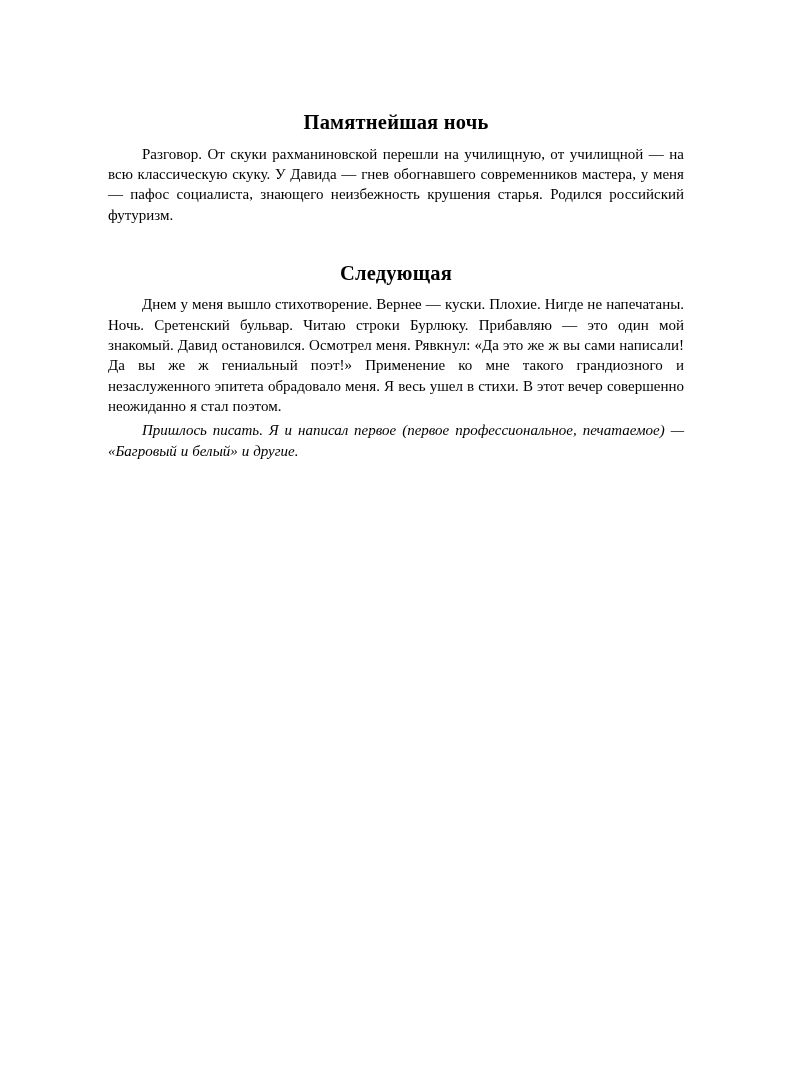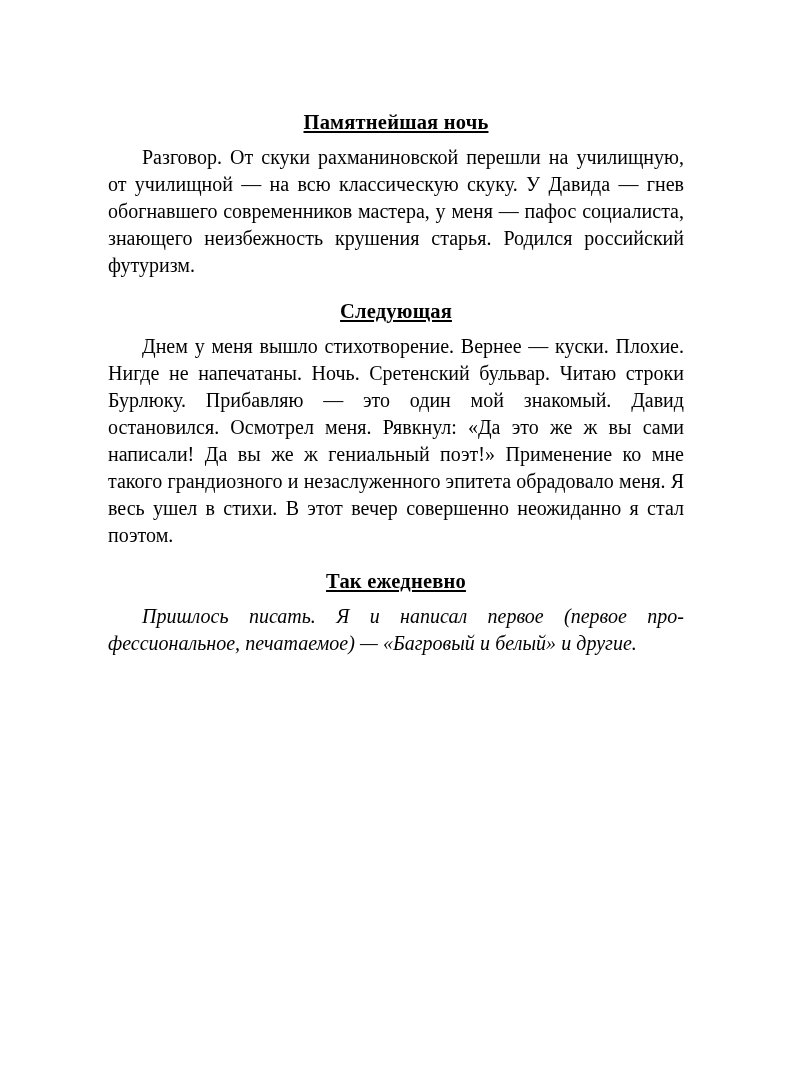--- a/index.html
+++ b/index.html
@@ -26,30 +26,29 @@
   }
   h2.section-heading {
     font-family: "Liberation Serif", "DejaVu Serif", serif;
     font-weight: bold;
     font-size: 20.5px;
     line-height: 1.2;
     text-align: center;
     margin: 0;
     padding: 0;
     letter-spacing: 0.2px;
-    text-decoration: underline;
   }
   .heading-block {
     margin: 0 0 9px 0;
   }
   .heading-block.spaced {
-    margin-top: 20px;
+    margin-top: 36px;
   }
   p.para {
-    font-size: 20px;
+    font-size: 15px;
     line-height: 1.355;
     text-align: justify;
     text-align-last: left;
     margin: 0 0 4px 0;
     text-indent: 34px;
     hyphens: manual;
     word-spacing: 0.2px;
   }
   p.para:last-child {
     margin-bottom: 8px;
@@ -66,19 +65,16 @@
       <h2 class="section-heading">Памятнейшая ночь</h2>
     </div>
     <p class="para">Разговор. От скуки рахманиновской пере­шли на училищную, от училищной — на всю классическую скуку. У Давида — гнев обогнавшего современников мастера, у меня — пафос социалиста, знающего неиз­бежность крушения старья. Родился российский футу­ризм.</p>
 
     <div class="heading-block spaced">
       <h2 class="section-heading">Следующая</h2>
     </div>
     <p class="para">Днем у меня вышло стихотворение. Вернее — куски. Плохие. Нигде не напечатаны. Ночь. Сретен­ский бульвар. Читаю строки Бурлюку. Прибавляю — это один мой знакомый. Давид остановился. Осмотрел меня. Рявкнул: «Да это же ж вы сами написали! Да вы же ж гениальный поэт!» Применение ко мне такого грандиозного и незаслуженного эпитета обрадовало меня. Я весь ушел в стихи. В этот вечер совершенно неожиданно я стал поэтом.</p>
 
 
-    <div class="heading-block spaced">
-      <h2 class="section-heading">Так ежедневно</h2>
-    </div>
     <p class="para">Пришлось писать. Я и написал первое (первое про­фессиональное, печатаемое) — «Багровый и белый» и другие.</p>
 
   </div>
 </div>
 
 </body></html>

